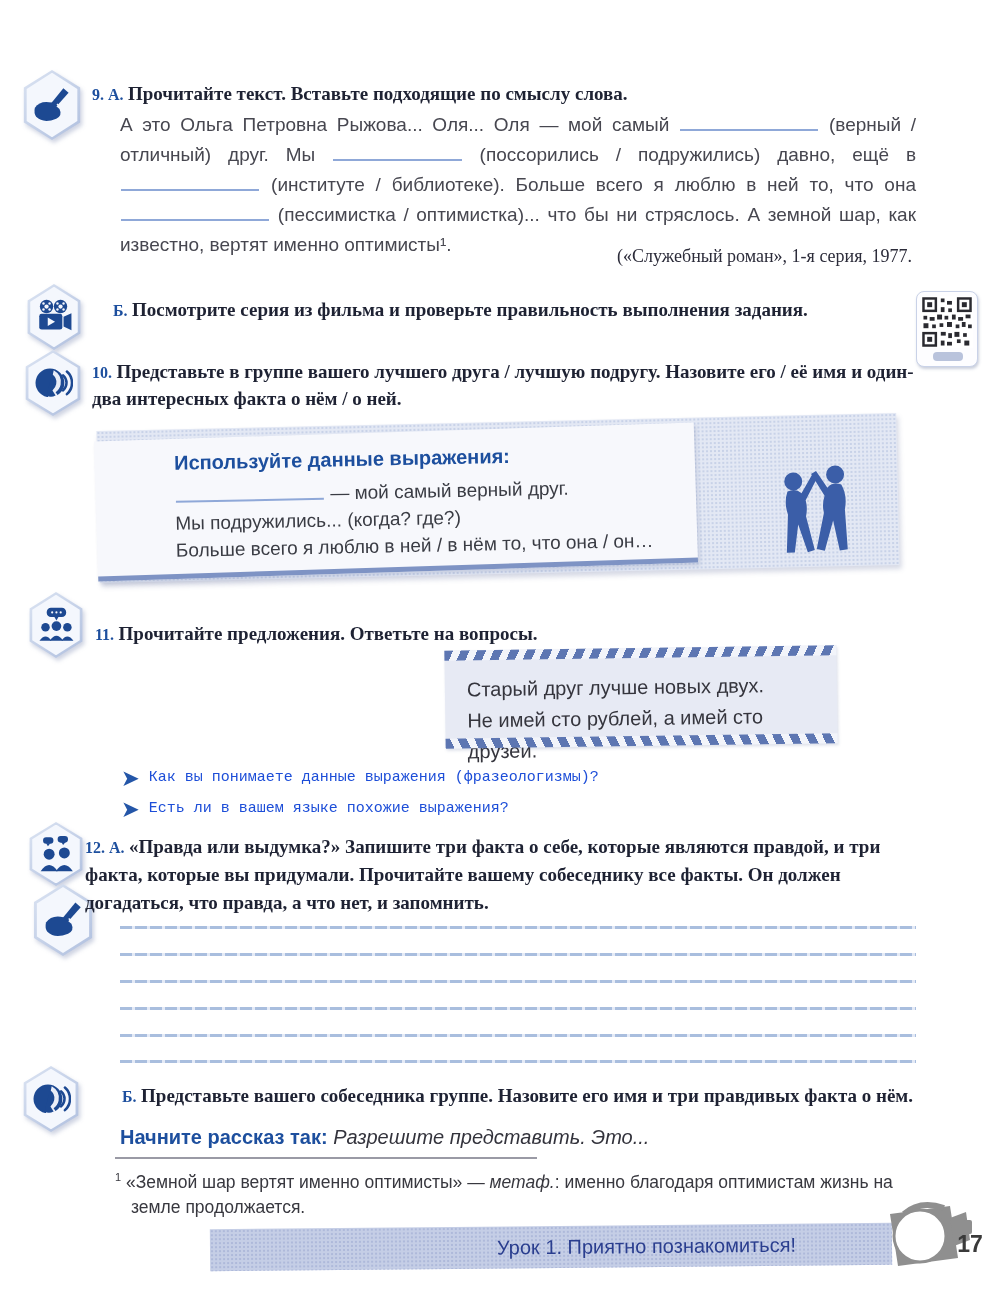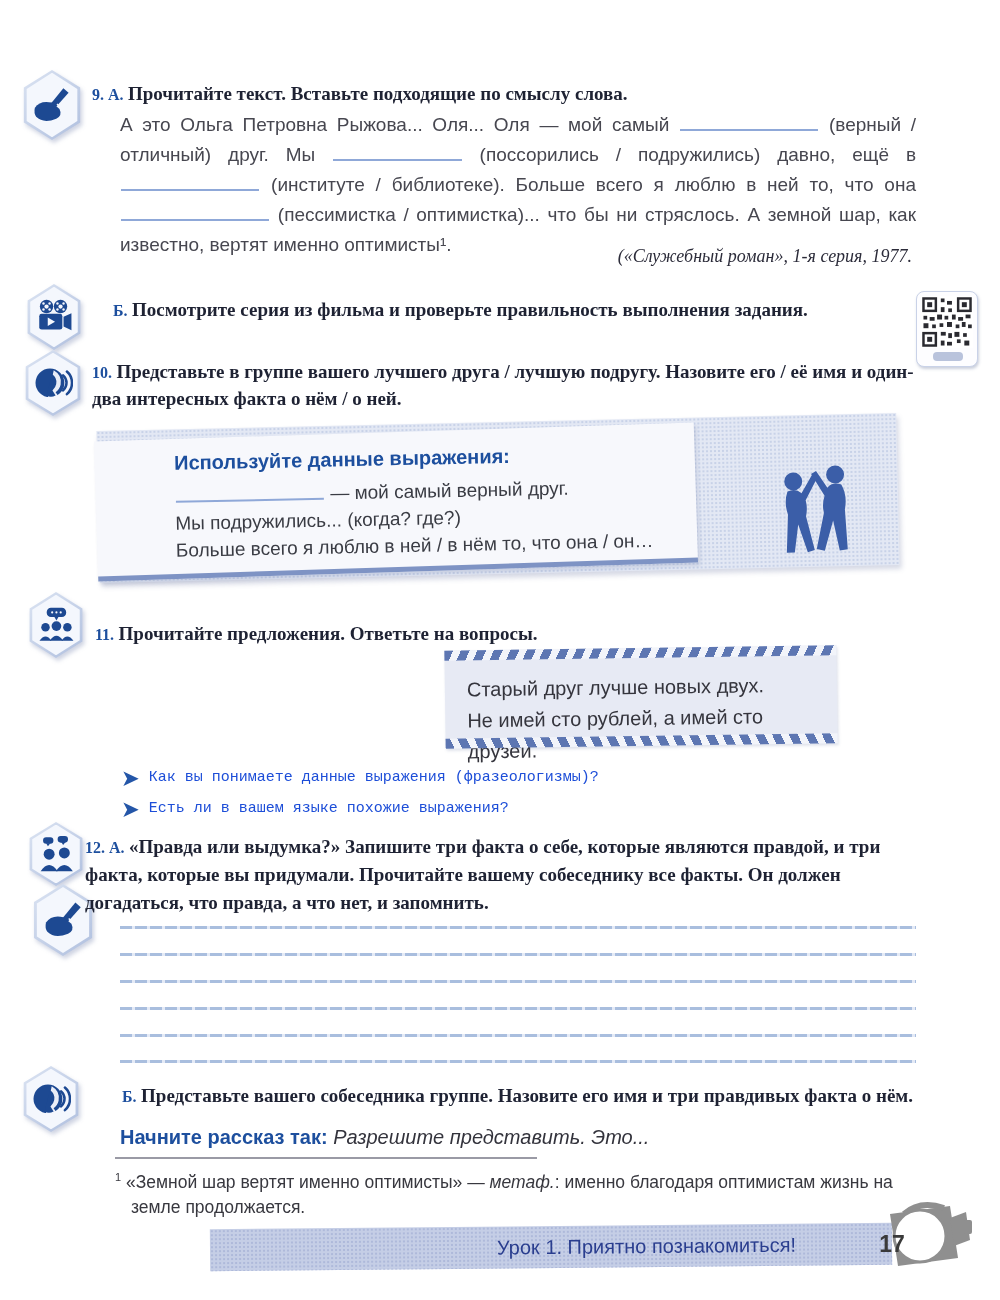--- a/index.html
+++ b/index.html
@@ -33,21 +33,21 @@
     display:flex; align-items:center; justify-content:center;
   }
   .hex-inner svg { width:72%; height:72%; }
   .icon-blue { fill:#1d4992; }
   .icon-blue-stroke { stroke:#1d4992; fill:none; stroke-linecap:round; }
   
   .ex9-head { position:absolute; left:92px; top:80px; width:810px; }
   .ex9-body { position:absolute; left:120px; top:110px; width:796px; }
   .attribution {
     position:absolute; right:88px; top:243px; text-align:right;
-    font-family:"Liberation Serif", serif; font-style:italic;
+    font-family:"Liberation Serif", serif; 
     color:#2c2c3a; font-size:18px; line-height:26px;margin-left:6px;
   }
   
   .qr-card {
     position:absolute; left:916px; top:291px; width:62px; height:76px;
     background:#fdfdff; border:1px solid #c9d2e8; border-radius:8px;
     box-shadow:1px 2px 3px rgba(80,95,140,.3); padding:4px;
   }
   .qr-pill { position:absolute; left:16px; bottom:5px; width:30px; height:9px;
     background:#b9c3dc; border-radius:4px; }
@@ -99,21 +99,21 @@
   .footer-band {
     position:absolute; left:210px; top:1226px; width:682px; height:42px;
     background-color:#c5cee6;
     background-image:radial-gradient(#aeb9da 1px, transparent 1px);
     background-size:4px 4px; transform:rotate(-0.55deg);
     display:flex; align-items:center; justify-content:flex-end; padding-right:96px;
   }
   .footer-lesson { color:#2a3e8f; font-size:20px; }
   .spotlight { position:absolute; left:876px; top:1200px; width:100px; height:76px; }
   .page-num {
-    position:absolute; left:870px; top:1222px; width:44px; height:44px;
+    position:absolute; left:948px; top:1222px; width:44px; height:44px;
     display:flex; align-items:center; justify-content:center;
     color:#3a3a3a; font-size:23px; font-weight:700;
   }
 </style>
 </head>
 <body>
 
 <div class="page">
 
   <div class="hex-badge" style="left:20px; top:70px; width:64px; height:70px;">

